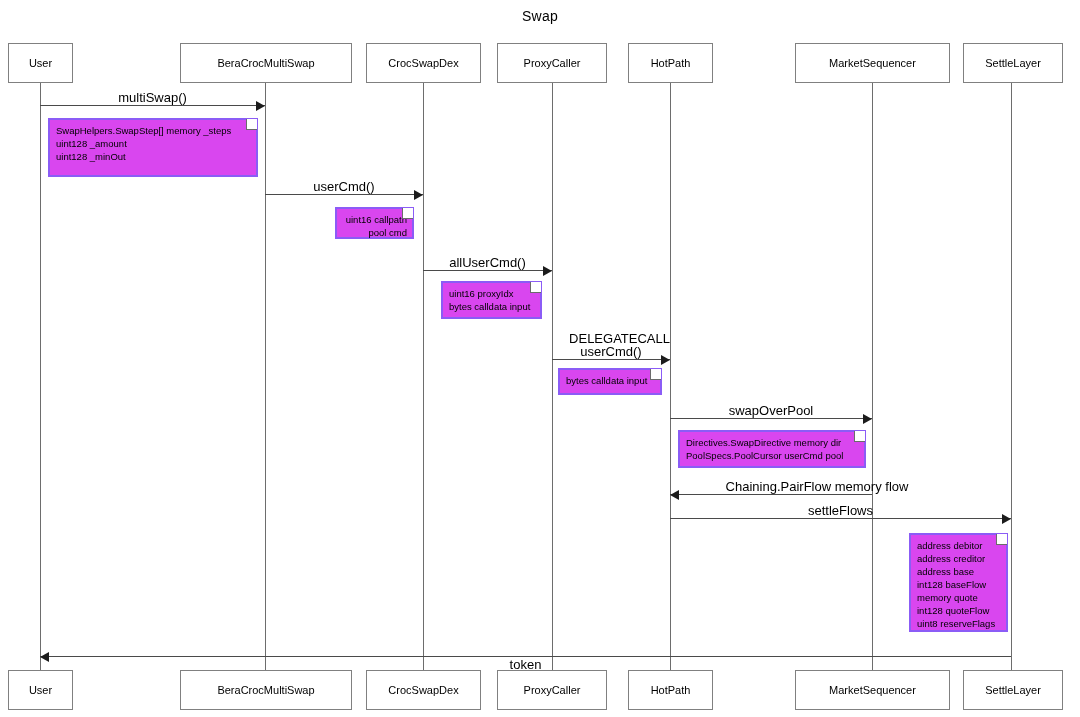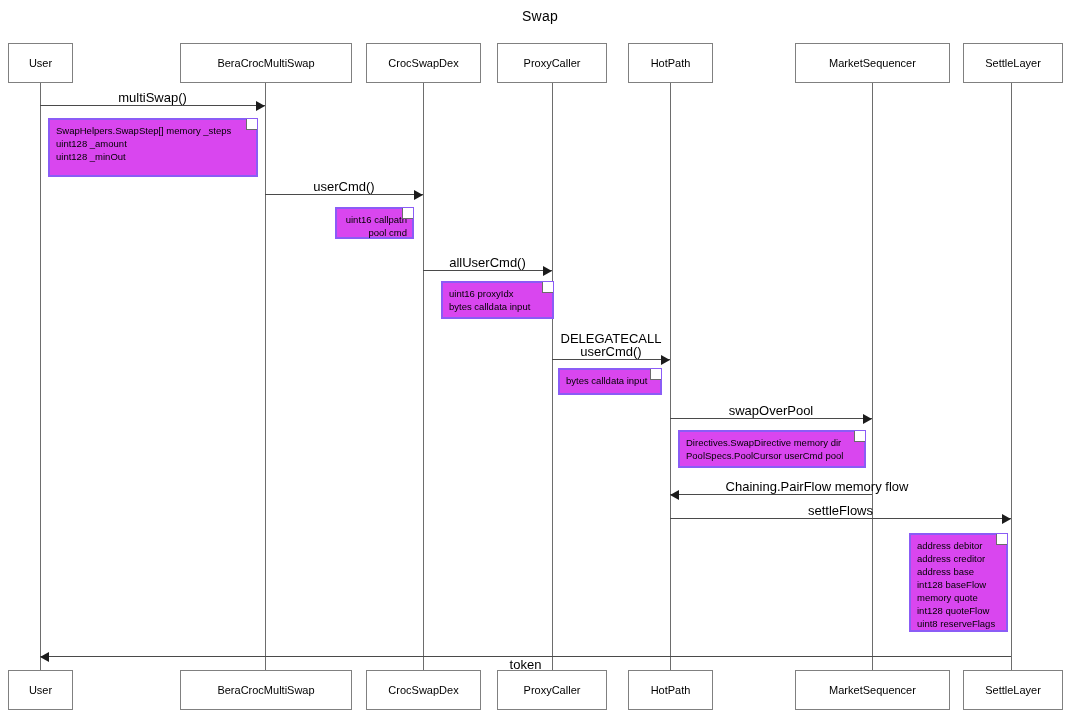--- a/index.html
+++ b/index.html
@@ -146,21 +146,21 @@
         <div class="msg-label center" style="left: 265px; width: 158px; top: 181px;">userCmd()</div>
       </div>
       <div>
         <div class="msg-line" style="left: 423px; width: 129px; top: 270px;"></div>
         <div class="arrow-head right" style="top: 266px; left: 543px;"></div>
         <div class="msg-label center" style="left: 423px; width: 129px; top: 257px;">allUserCmd()</div>
       </div>
       <div>
         <div class="msg-line" style="left: 552px; width: 118px; top: 359px;"></div>
         <div class="arrow-head right" style="top: 355px; left: 661px;"></div>
-        <div class="msg-label center" style="left: 552px; width: 118px; top: 333px;">DELEGATECALL</div>
+        <div class="msg-label center" style="left: 552px; width: 118px; top: 333px; text-align: right;">DELEGATECALL</div>
         <div class="msg-label center" style="left: 552px; width: 118px; top: 346px;">userCmd()</div>
       </div>
       <div>
         <div class="msg-line" style="left: 670px; width: 202px; top: 418px;"></div>
         <div class="arrow-head right" style="top: 414px; left: 863px;"></div>
         <div class="msg-label center" style="left: 670px; width: 202px; top: 405px;">swapOverPool</div>
       </div>
       <div>
         <div class="msg-line" style="left: 670px; width: 202px; top: 494px;"></div>
         <div class="arrow-head left" style="top: 490px; left: 670px;"></div>
@@ -182,21 +182,21 @@
         <span class="fold"></span>
         <span class="note-line">SwapHelpers.SwapStep[] memory _steps</span>
         <span class="note-line">uint128 _amount</span>
         <span class="note-line">uint128 _minOut</span>
       </div>
       <div class="note" style="left: 335px; top: 207px; width: 79px; height: 32px; text-align: right;">
         <span class="fold"></span>
         <span class="note-line">uint16 callpath</span>
         <span class="note-line">pool cmd</span>
       </div>
-      <div class="note" style="left: 441px; top: 281px; width: 113px; height: 38px;">
+      <div class="note" style="left: 441px; top: 281px; width: 101px; height: 38px;">
         <span class="fold"></span>
         <span class="note-line">uint16 proxyIdx</span>
         <span class="note-line">bytes calldata input</span>
       </div>
       <div class="note" style="left: 558px; top: 368px; width: 104px; height: 27px;">
         <span class="fold"></span>
         <span class="note-line">bytes calldata input</span>
       </div>
       <div class="note" style="left: 678px; top: 430px; width: 188px; height: 38px;">
         <span class="fold"></span>

